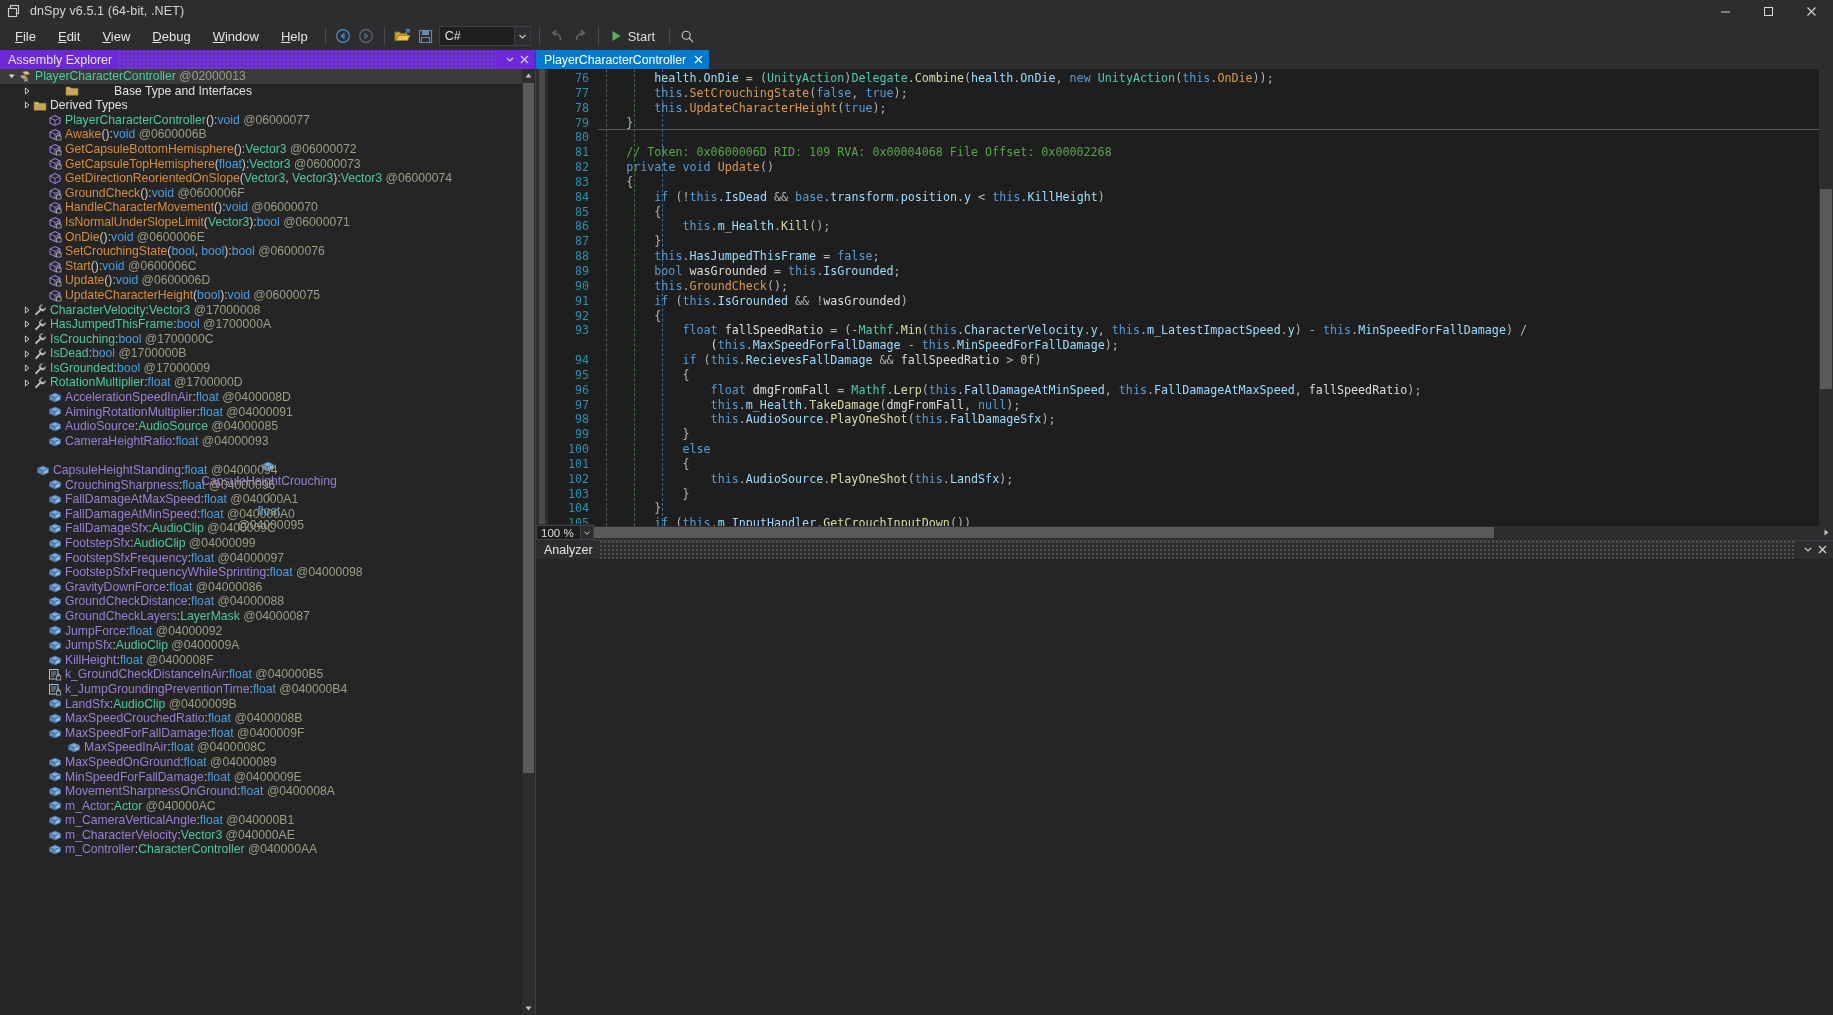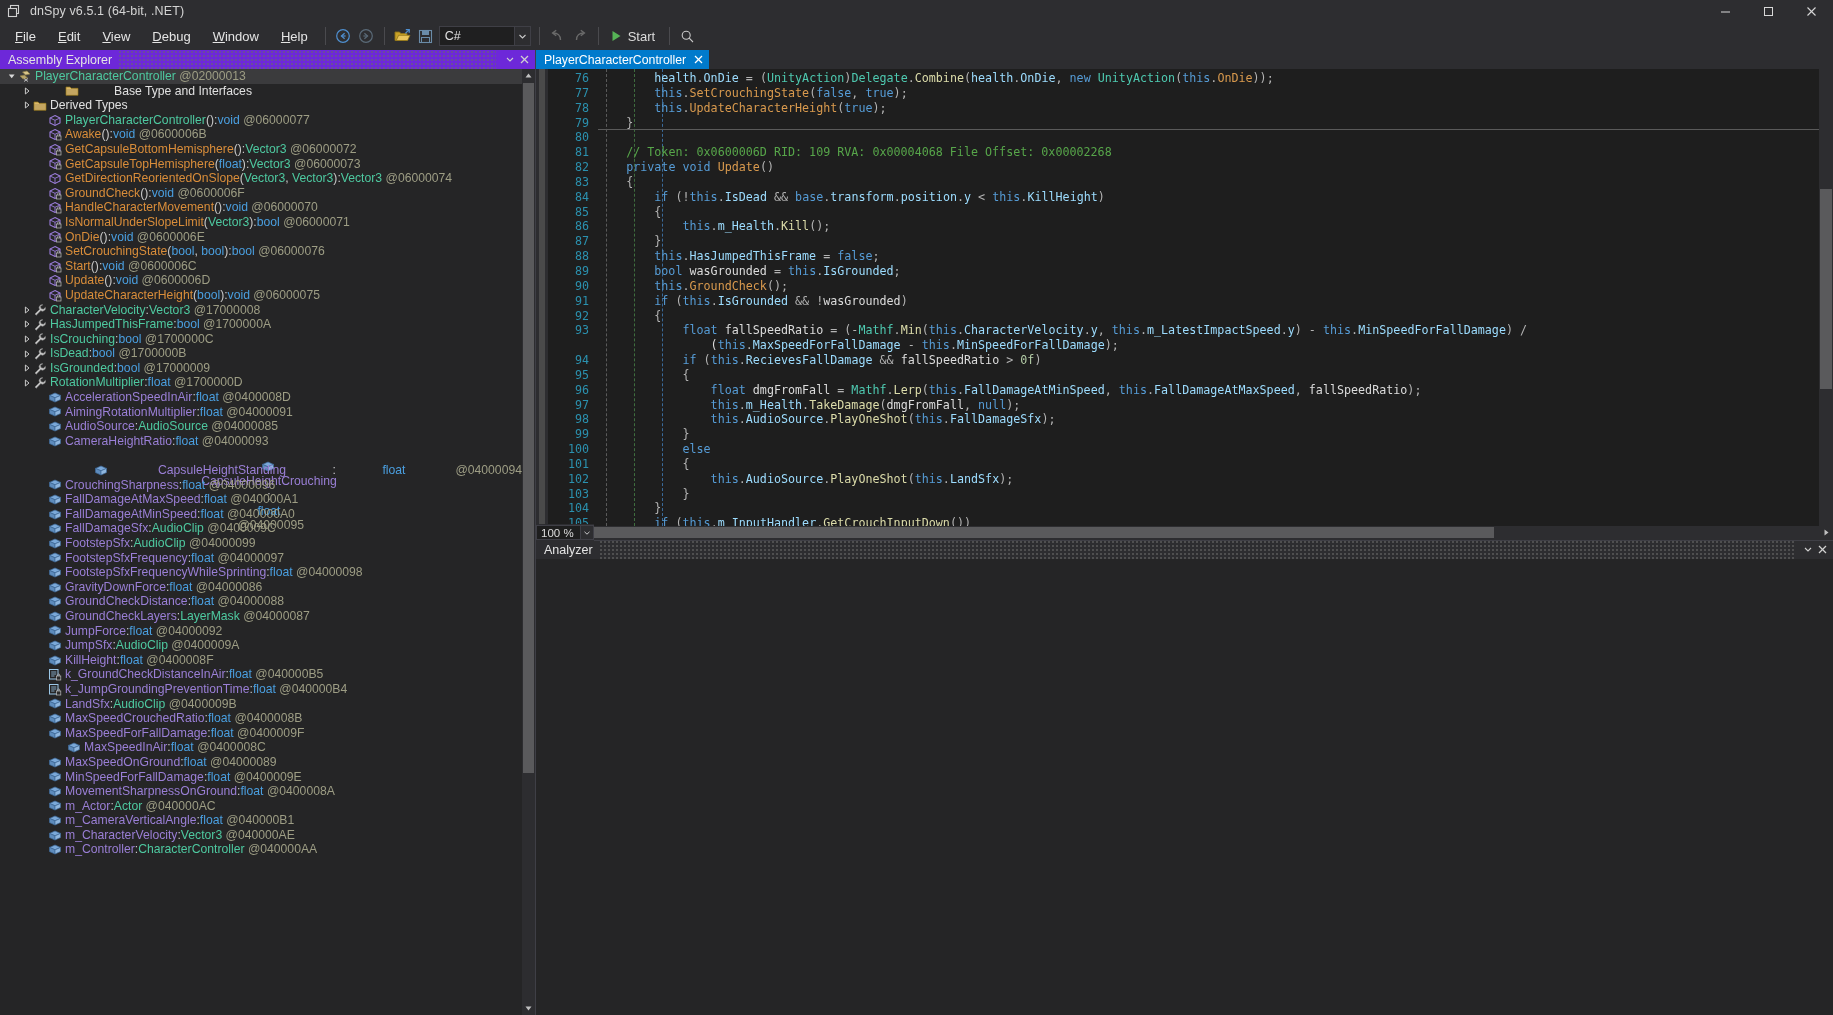--- a/index.html
+++ b/index.html
@@ -642,21 +642,21 @@
                 <path d="M7 2 L12.5 4.4 L7 6.8 L1.5 4.4 z" fill="#7aa8d8" stroke="#3f6a9a" stroke-width=".7"></path>
                 <path d="M1.5 4.4 V8.6 L7 11 V6.8 z" fill="#5e8cbd" stroke="#3f6a9a" stroke-width=".7"></path>
                 <path d="M12.5 4.4 V8.6 L7 11 V6.8 z" fill="#8fb6de" stroke="#3f6a9a" stroke-width=".7"></path>
               </svg>
             </span>
             <span class="nm-field">CapsuleHeightCrouching</span>
             <span class="t-punc"> : </span>
             <span class="t-kw">float</span>
             <span class="t-tok">&nbsp;@04000095</span>
           </div>
-          <div class="row" style="padding-left: 36px; justify-content: space-between;">
+          <div class="row" style="padding-left: 24px;">
             <span class="exp"></span>
             <span class="ico">
               <svg width="14" height="13" viewBox="0 0 14 13">
                 <path d="M7 2 L12.5 4.4 L7 6.8 L1.5 4.4 z" fill="#7aa8d8" stroke="#3f6a9a" stroke-width=".7"></path>
                 <path d="M1.5 4.4 V8.6 L7 11 V6.8 z" fill="#5e8cbd" stroke="#3f6a9a" stroke-width=".7"></path>
                 <path d="M12.5 4.4 V8.6 L7 11 V6.8 z" fill="#8fb6de" stroke="#3f6a9a" stroke-width=".7"></path>
               </svg>
             </span>
             <span class="nm-field">CapsuleHeightStanding</span>
             <span class="t-punc"> : </span>

